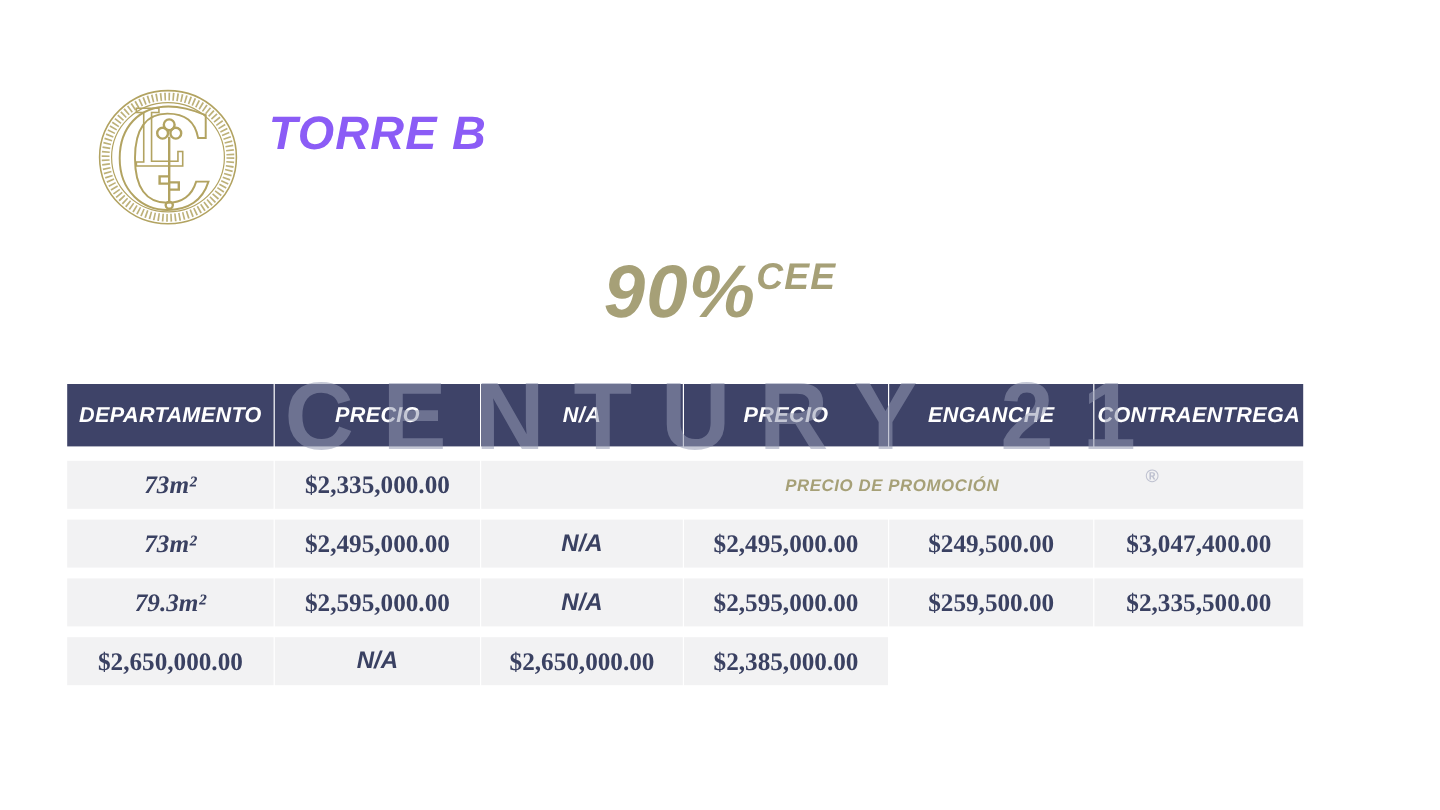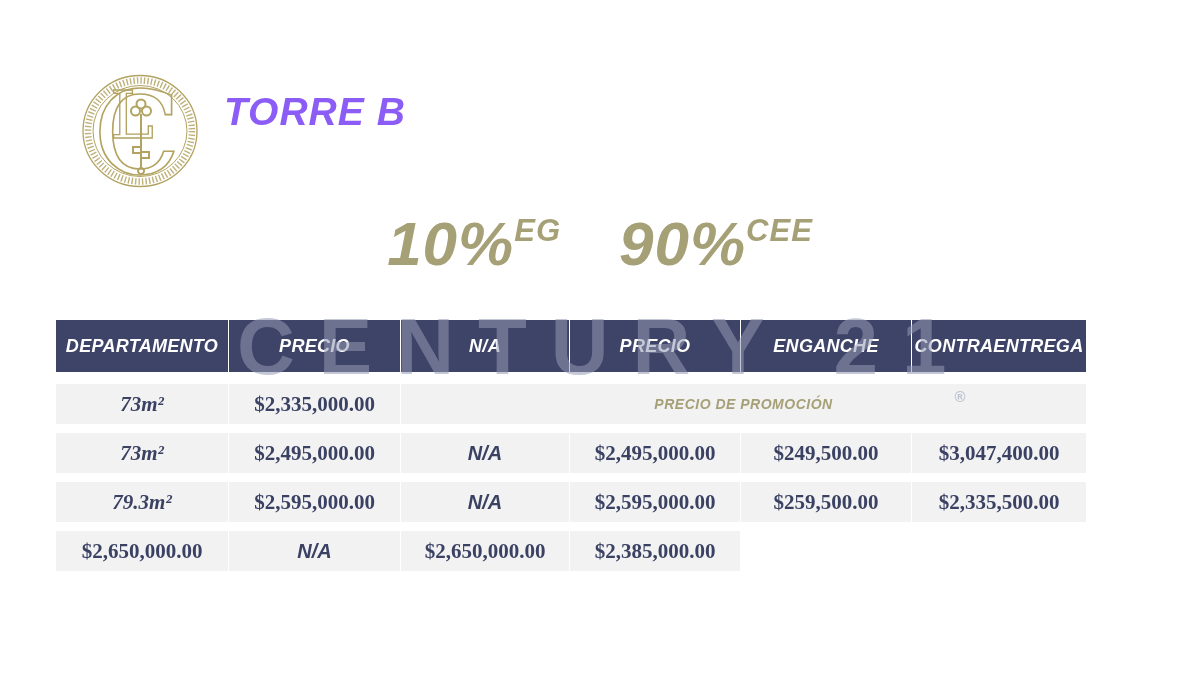--- a/index.html
+++ b/index.html
@@ -158,24 +158,20 @@
         <path d="M65 86 h8 v-6 h-8"></path>
         <path d="M65 96 a3 3 0 1 0 0.1 0"></path>
       </g>
     </svg>
   </div>
 
   <div class="title">TORRE B</div>
 
   <div class="plan">
     <div class="plan-item">
-      <span class="plan-pct">10%</span>
-      <span class="plan-sup">EG</span>
-    </div>
-    <div class="plan-item">
       <span class="plan-pct">90%</span>
       <span class="plan-sup">CEE</span>
     </div>
   </div>
 
   <div class="watermark"><span>CENTURY 21</span><span class="reg">®</span></div>
 
   <div class="table">
 
     <div class="trow head">

